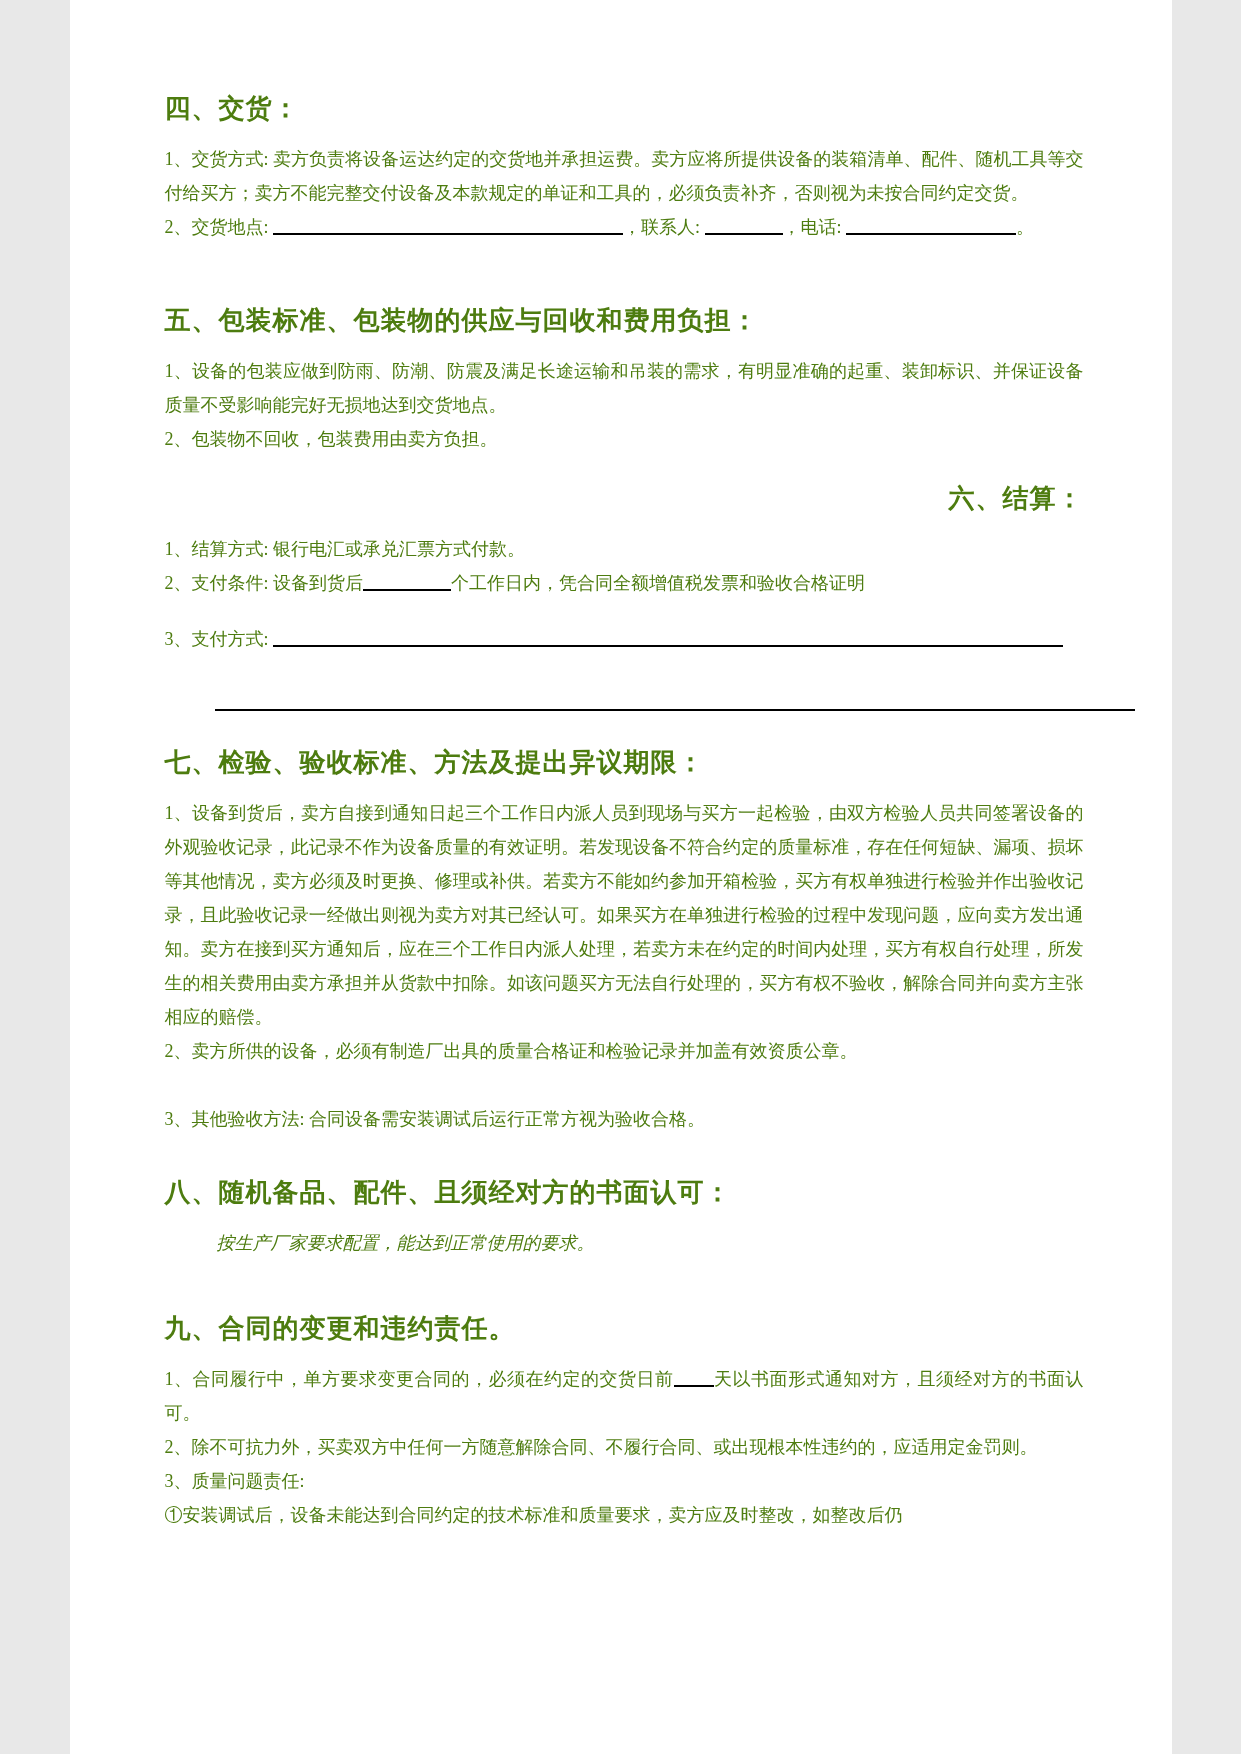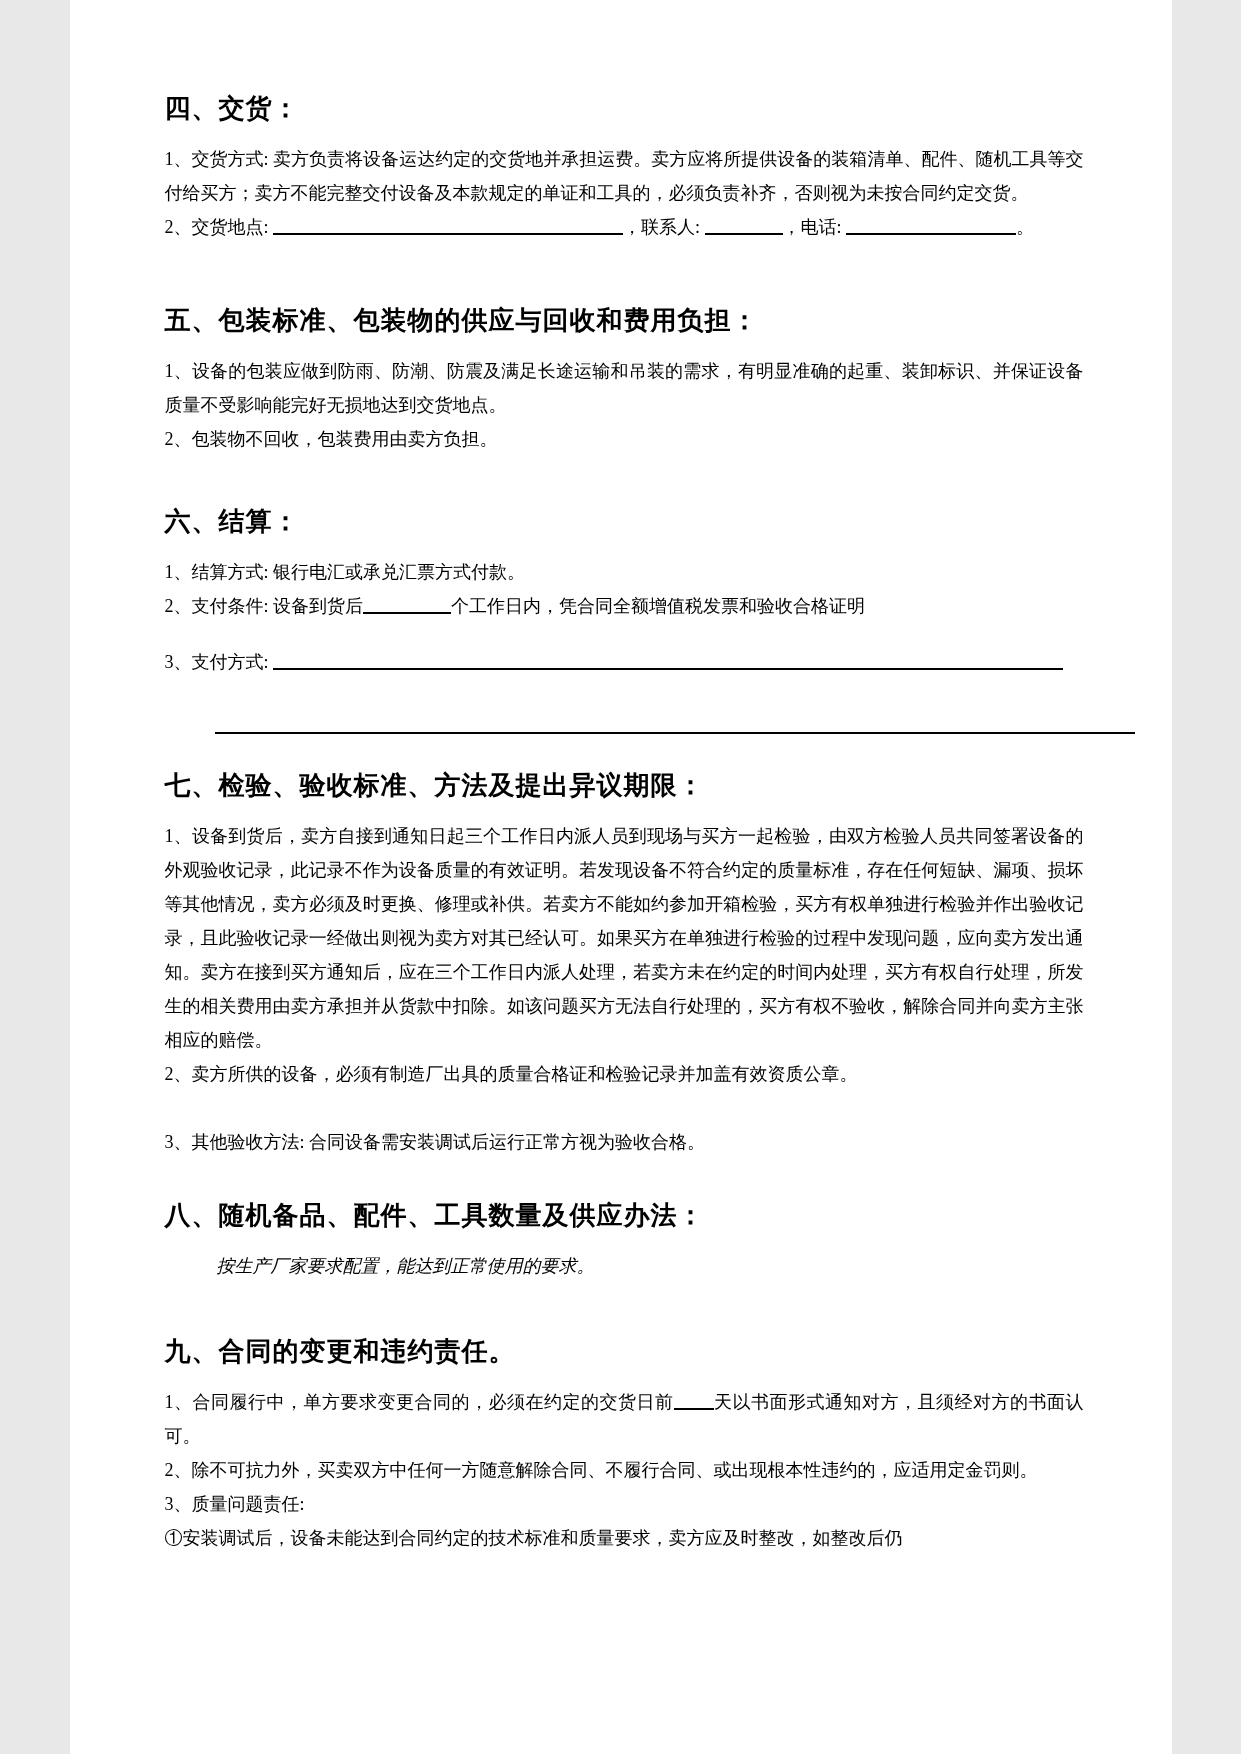--- a/index.html
+++ b/index.html
@@ -4,36 +4,36 @@
 <style>
   html, body { margin: 0; padding: 0; background: #e8e8e8; }
   .page {
     position: relative;
     width: 1102px;
     height: 1754px;
     margin: 0 auto;
     background: #ffffff;
     box-sizing: border-box;
     padding: 92px 88px 0 95px;
-    color: #000000;
+    color: #4d7c0f;
     font-family: "Liberation Serif", "DejaVu Serif", serif;
     overflow: hidden;
   }
   .doc-section { margin: 0; }
   .section-heading {
     font-family: "Liberation Sans", "DejaVu Sans", sans-serif;
     font-weight: bold;
     font-size: 26px;
     line-height: 32px;
     margin: 54px 0 18px 0;
     letter-spacing: 1px;
   }
   .doc-section:nth-of-type(1) .section-heading { margin-top: 0; }
   .doc-section:nth-of-type(2) .section-heading { margin-top: 60px; }
-  .doc-section:nth-of-type(3) .section-heading { margin-top: 49px; }
+  .doc-section:nth-of-type(3) .section-heading { margin-top: 26px; text-align: right; }
   .doc-section:nth-of-type(4) .section-heading { margin-top: 26px; }
   .doc-section:nth-of-type(5) .section-heading { margin-top: 40px; }
   .doc-section:nth-of-type(6) .section-heading { margin-top: 52px; }
   .para {
     margin: 0;
     font-size: 18px;
     line-height: 34px;
     text-align: justify;
     text-justify: inter-ideograph;
   }
@@ -72,21 +72,21 @@
         <p class="para gap-md"><span>3、支付方式: </span><span class="blank" style="width: 790px;"></span></p>
         <p class="para gap-lg indent-cont"><span class="blank" style="width: 920px;"></span></p>
       </section>
       <section class="doc-section">
         <h2 class="section-heading">七、检验、验收标准、方法及提出异议期限：</h2>
         <p class="para"><span>1、设备到货后，卖方自接到通知日起三个工作日内派人员到现场与买方一起检验，由双方检验人员共同签署设备的外观验收记录，此记录不作为设备质量的有效证明。若发现设备不符合约定的质量标准，存在任何短缺、漏项、损坏等其他情况，卖方必须及时更换、修理或补供。若卖方不能如约参加开箱检验，买方有权单独进行检验并作出验收记录，且此验收记录一经做出则视为卖方对其已经认可。如果买方在单独进行检验的过程中发现问题，应向卖方发出通知。卖方在接到买方通知后，应在三个工作日内派人处理，若卖方未在约定的时间内处理，买方有权自行处理，所发生的相关费用由卖方承担并从货款中扣除。如该问题买方无法自行处理的，买方有权不验收，解除合同并向卖方主张相应的赔偿。</span></p>
         <p class="para"><span>2、卖方所供的设备，必须有制造厂出具的质量合格证和检验记录并加盖有效资质公章。</span></p>
         <p class="para gap-sm"><span>3、其他验收方法: 合同设备需安装调试后运行正常方视为验收合格。</span></p>
       </section>
       <section class="doc-section">
-        <h2 class="section-heading">八、随机备品、配件、工具数量及供应办法：</h2>
+        <h2 class="section-heading">八、随机备品、配件、且须经对方的书面认可：</h2>
         <p class="para indent-2"><span>按生产厂家要求配置，能达到正常使用的要求。</span></p>
       </section>
       <section class="doc-section">
         <h2 class="section-heading">九、合同的变更和违约责任。</h2>
         <p class="para"><span>1、合同履行中，单方要求变更合同的，必须在约定的交货日前</span><span class="blank" style="width: 40px;"></span><span>天以书面形式通知对方，且须经对方的书面认可。</span></p>
         <p class="para"><span>2、除不可抗力外，买卖双方中任何一方随意解除合同、不履行合同、或出现根本性违约的，应适用定金罚则。</span></p>
         <p class="para"><span>3、质量问题责任:</span></p>
         <p class="para"><span>①安装调试后，设备未能达到合同约定的技术标准和质量要求，卖方应及时整改，如整改后仍</span></p>
       </section>
     </div>

